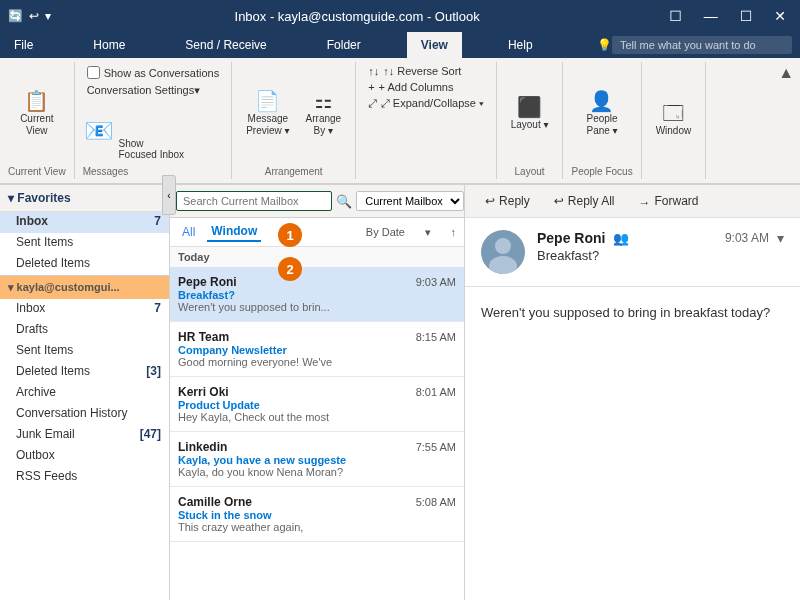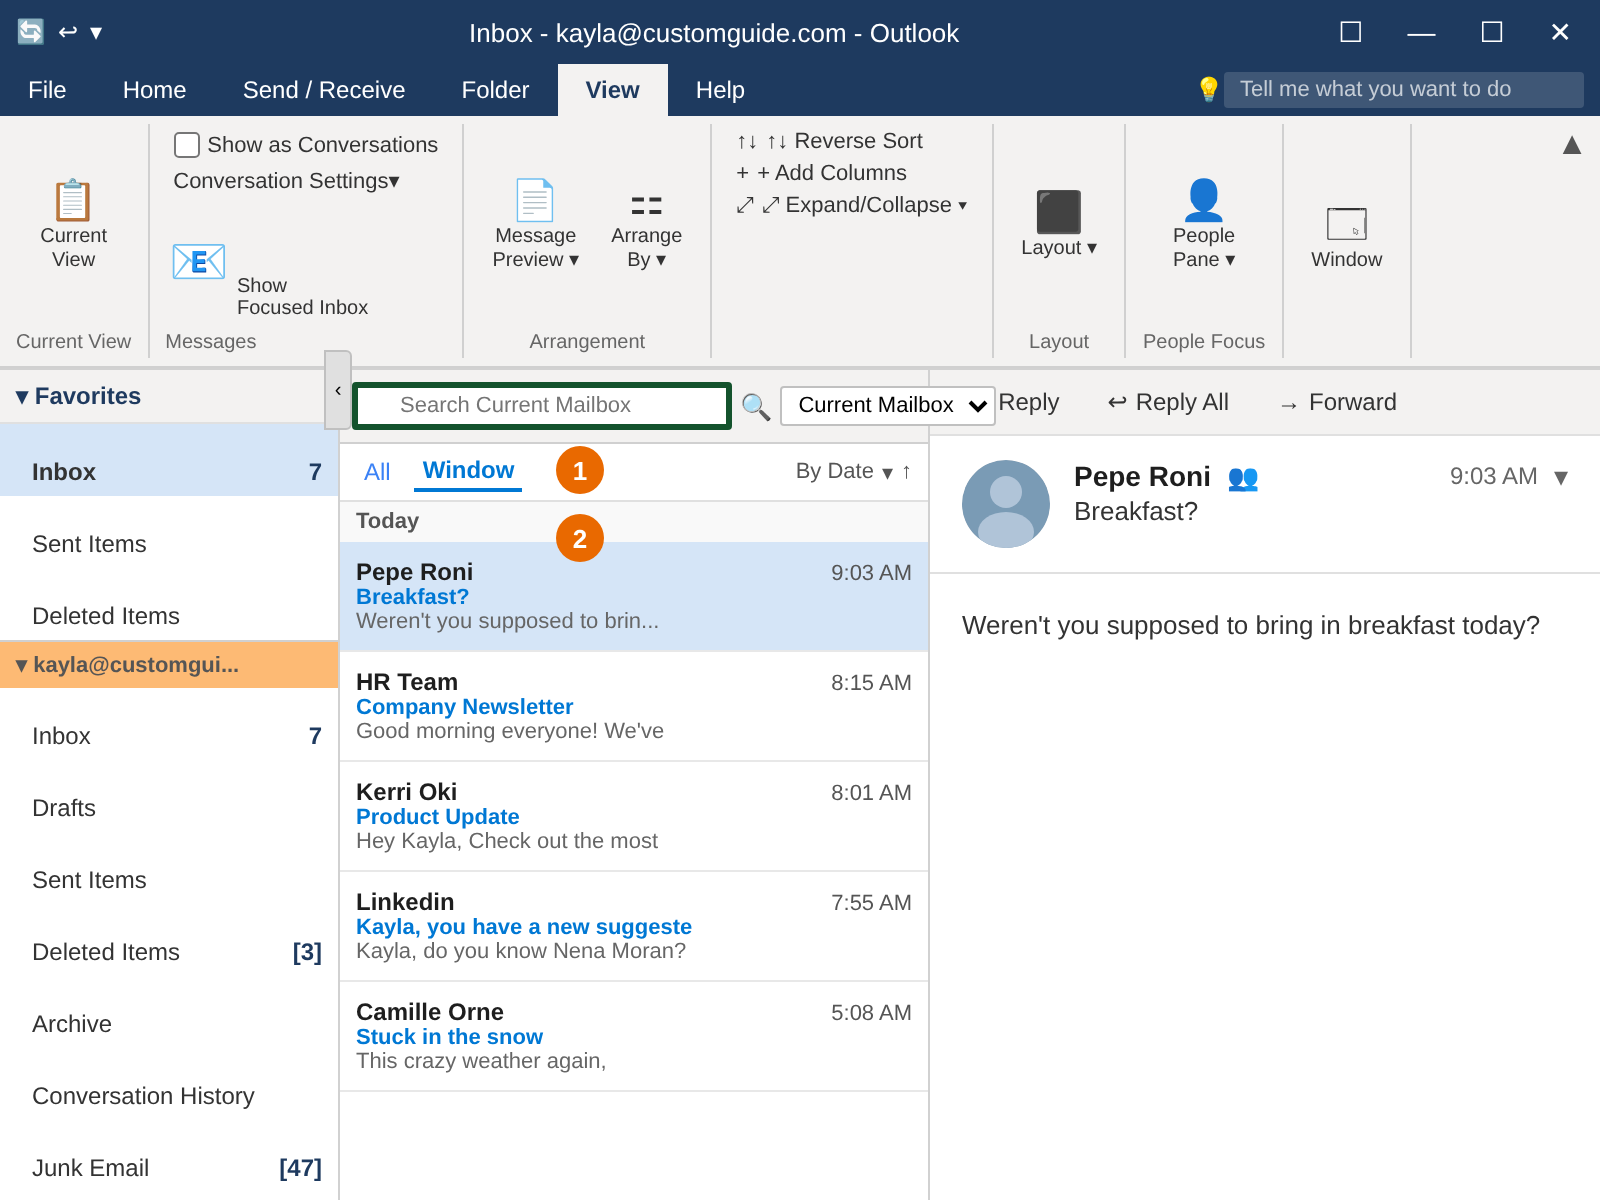--- a/index.html
+++ b/index.html
@@ -15,21 +15,21 @@
       padding: 0 8px;
       color: white;
     }
     .title-bar-left { display: flex; align-items: center; gap: 6px; }
     .title-bar-center { font-size: 13px; flex: 1; text-align: center; }
     .title-bar-right { display: flex; gap: 10px; align-items: center; }
     .title-btn { color: white; font-size: 14px; cursor: pointer; padding: 2px 6px; }
 
     
     .ribbon { background: #f3f2f1; border-bottom: 1px solid #d1d1d1; }
-    .ribbon-tabs { display: flex; background: #1e3a5f; }
+    .ribbon-tabs { display: flex; background: #1e3a5f; gap: 32px; }
     .ribbon-tab {
       padding: 6px 14px;
       color: white;
       font-size: 12px;
       cursor: pointer;
     }
     .ribbon-tab.active { background: #f3f2f1; color: #1e3a5f; font-weight: 600; }
 
     .ribbon-search {
       background: #1e3a5f;
@@ -128,21 +128,21 @@
       align-items: center;
       padding: 6px 8px;
       font-size: 12px;
       font-weight: 600;
       color: #1e3a5f;
       cursor: pointer;
       background: #f3f2f1;
       border-bottom: 1px solid #e0e0e0;
     }
     .sidebar-item {
-      padding: 17px 8px 5px 16px;
+      padding: 2px 8px 5px 16px;
       font-size: 12px;
       cursor: pointer;
       color: #333;
       display: flex;
       justify-content: space-between;
     }
     .sidebar-item.selected { background: #d5e5f7; font-weight: 600; }
     .sidebar-item .badge { color: #1e3a5f; font-weight: 600; }
     .sidebar-section-header2 {
       padding: 5px 8px;
@@ -184,22 +184,22 @@
     .mail-search-bar {
       display: flex;
       align-items: center;
       padding: 6px 6px;
       background: #f3f2f1;
       border-bottom: 1px solid #d0d0d0;
       gap: 4px;
     }
     .mail-search-input {
       flex: 1;
-      border: 3px solid #14532d;
-      padding: 3px 21px;
+      border: 1px solid #14532d;
+      padding: 3px 6px;
       font-size: 11px;
       border-radius: 2px;
     }
     .mail-search-icon { color: #555; font-size: 13px; cursor: pointer; }
     .mailbox-select {
       font-size: 11px;
       border: 1px solid #c0c0c0;
       padding: 2px 4px;
       border-radius: 2px;
       cursor: pointer;
@@ -217,21 +217,21 @@
       font-size: 12px;
       color: #3b82f6;
       cursor: pointer;
       padding: 2px 4px;
     }
     .filter-tab.active { color: #0078d4; border-bottom: 2px solid #0078d4; font-weight: 600; }
     .filter-sort {
       margin-left: auto;
       display: flex;
       align-items: center;
-      gap: 4px;
+      gap: 20px;
       font-size: 11px;
       color: #555;
       cursor: pointer;
     }
 
     .mail-group-header {
       padding: 4px 8px;
       font-size: 11px;
       font-weight: 600;
       color: #555;

